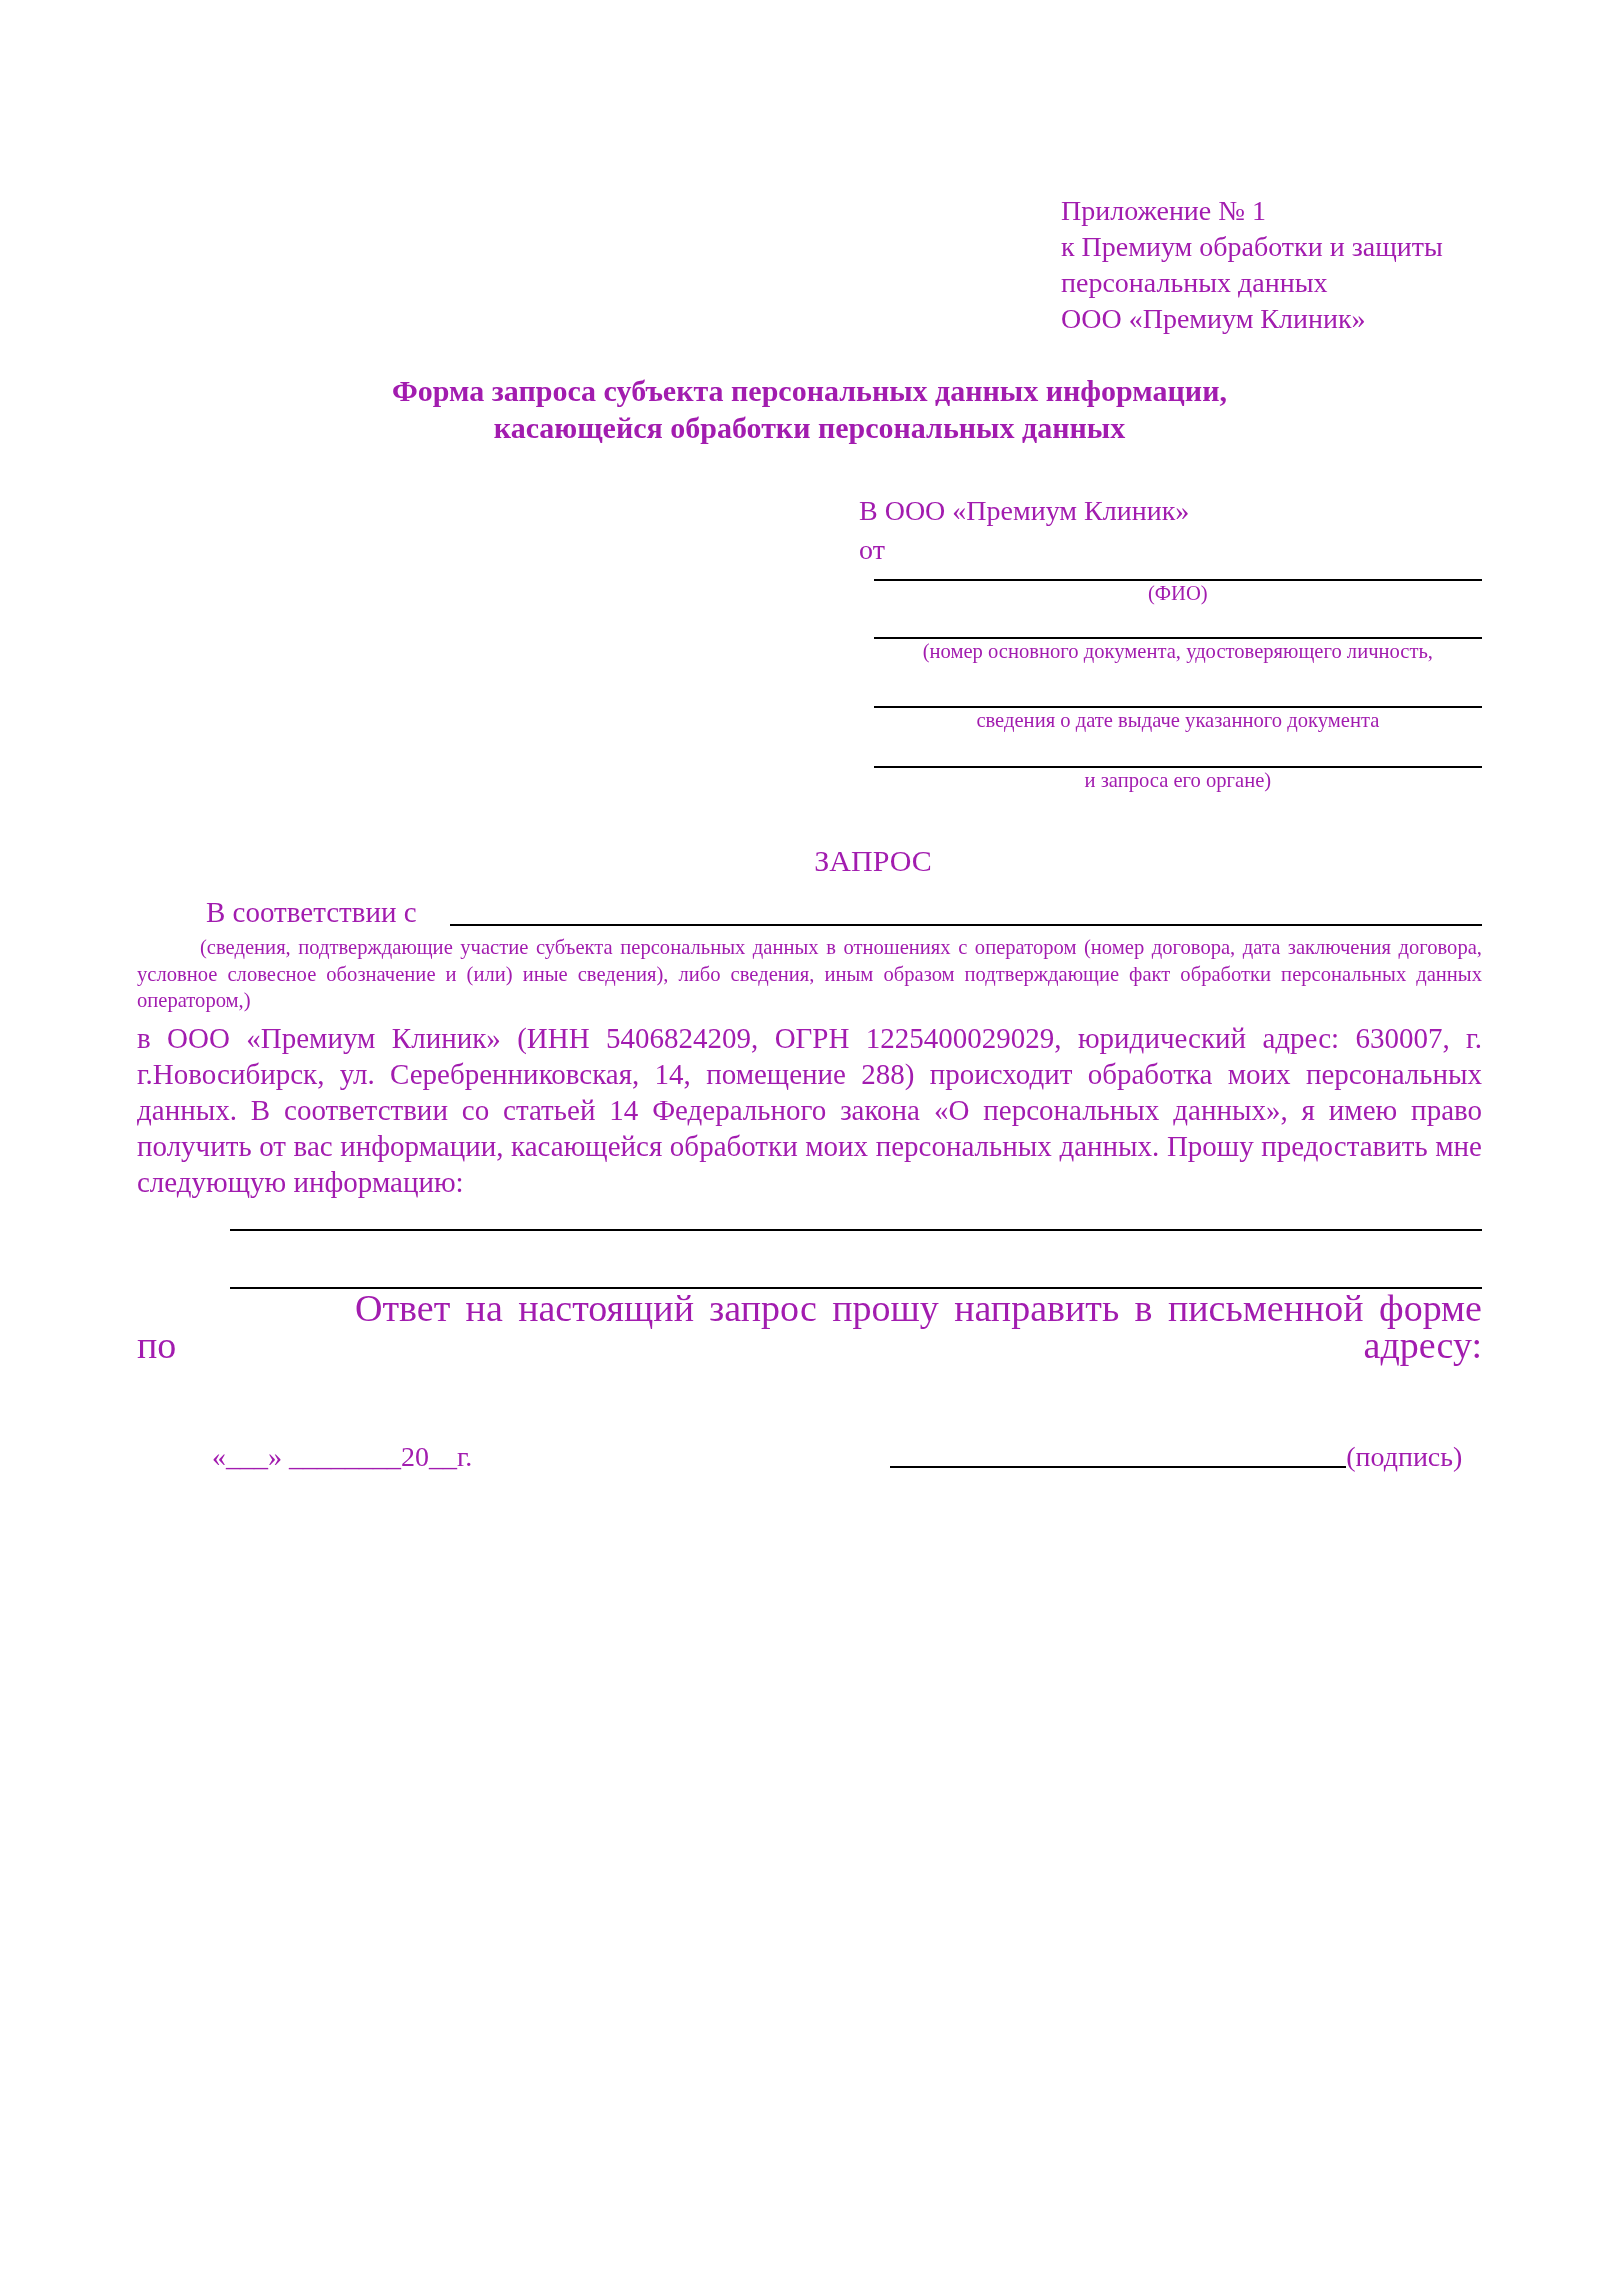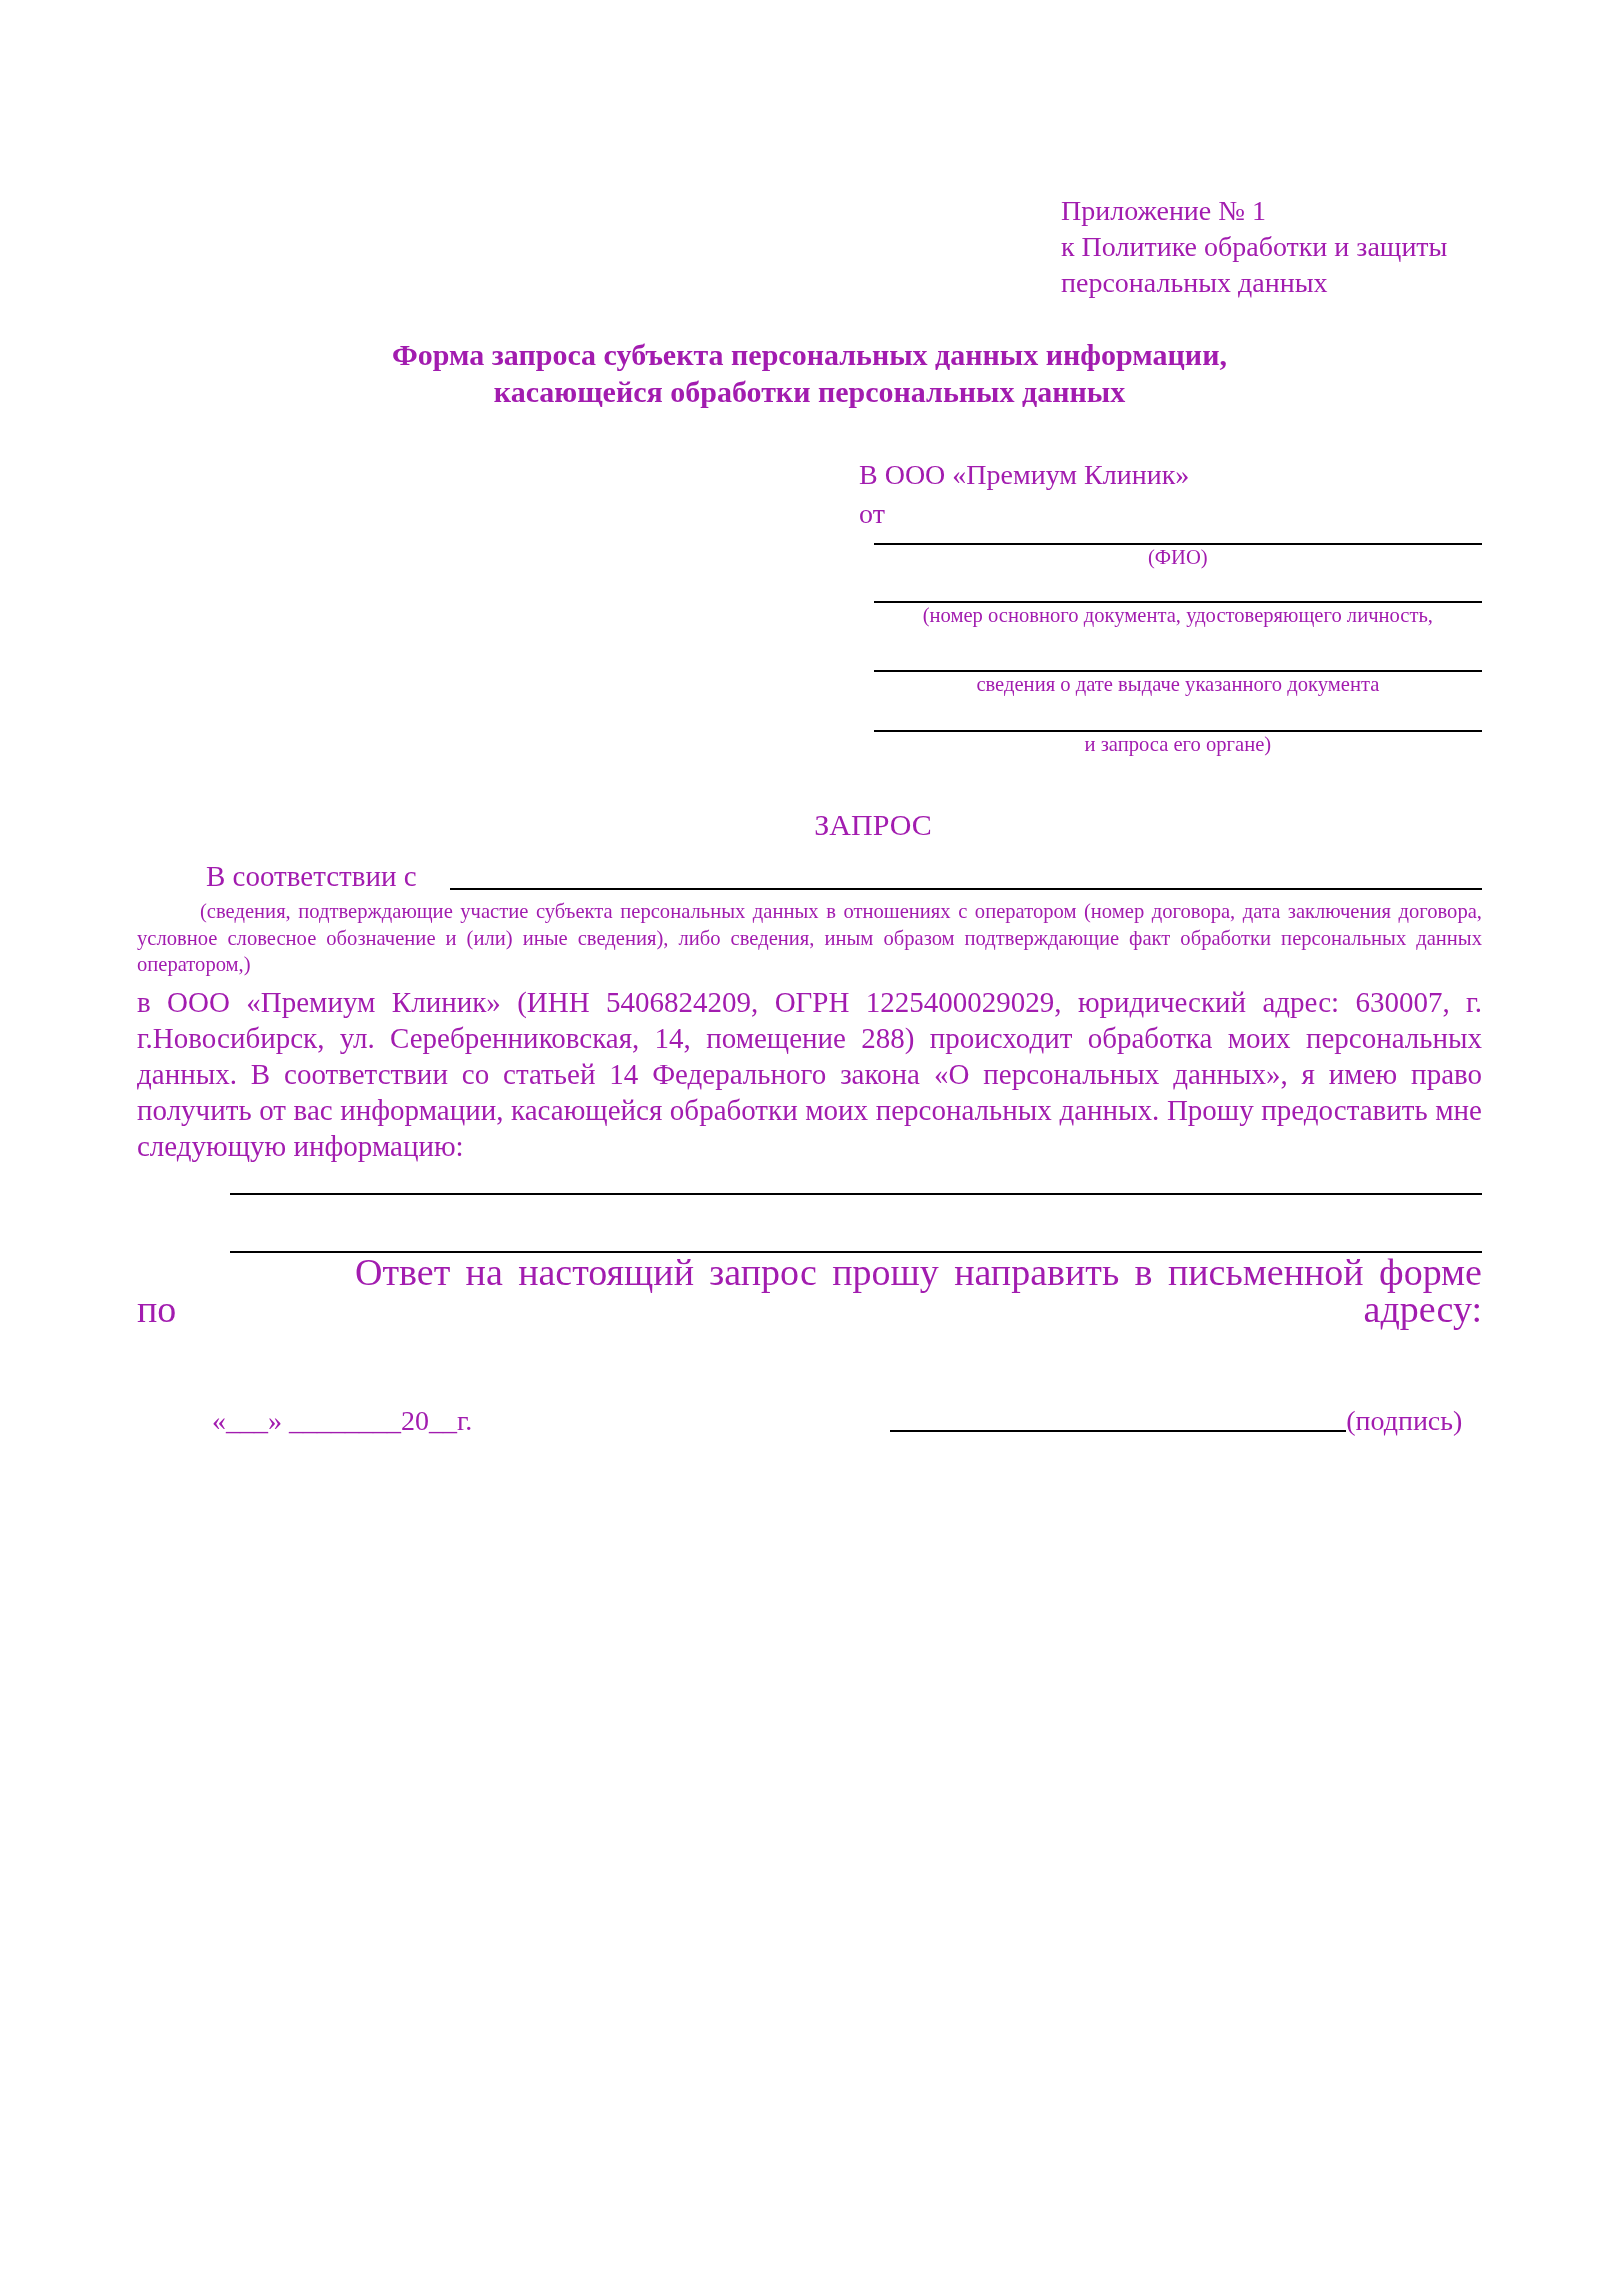--- a/index.html
+++ b/index.html
@@ -139,22 +139,23 @@
   .sig-caption { white-space: nowrap; }
 </style>
 </head>
 <body>
 
 <div class="page">
   <div class="content">
 
     <div class="annex">
       <div>Приложение № 1</div>
-      <div>к Политике обработки и защиты</div>
+      <div>к Премиум обработки и защиты</div>
       <div>персональных данных</div>
+      <div>ООО «Премиум Клиник»</div>
     </div>
 
     <div class="doc-title">
       <span>Форма запроса субъекта персональных данных информации,</span><br>
       <span>касающейся обработки персональных данных</span>
     </div>
 
     <div class="addressee">
       <div class="addr-line">В ООО «Премиум Клиник»</div>
       <div class="addr-line">от</div>

